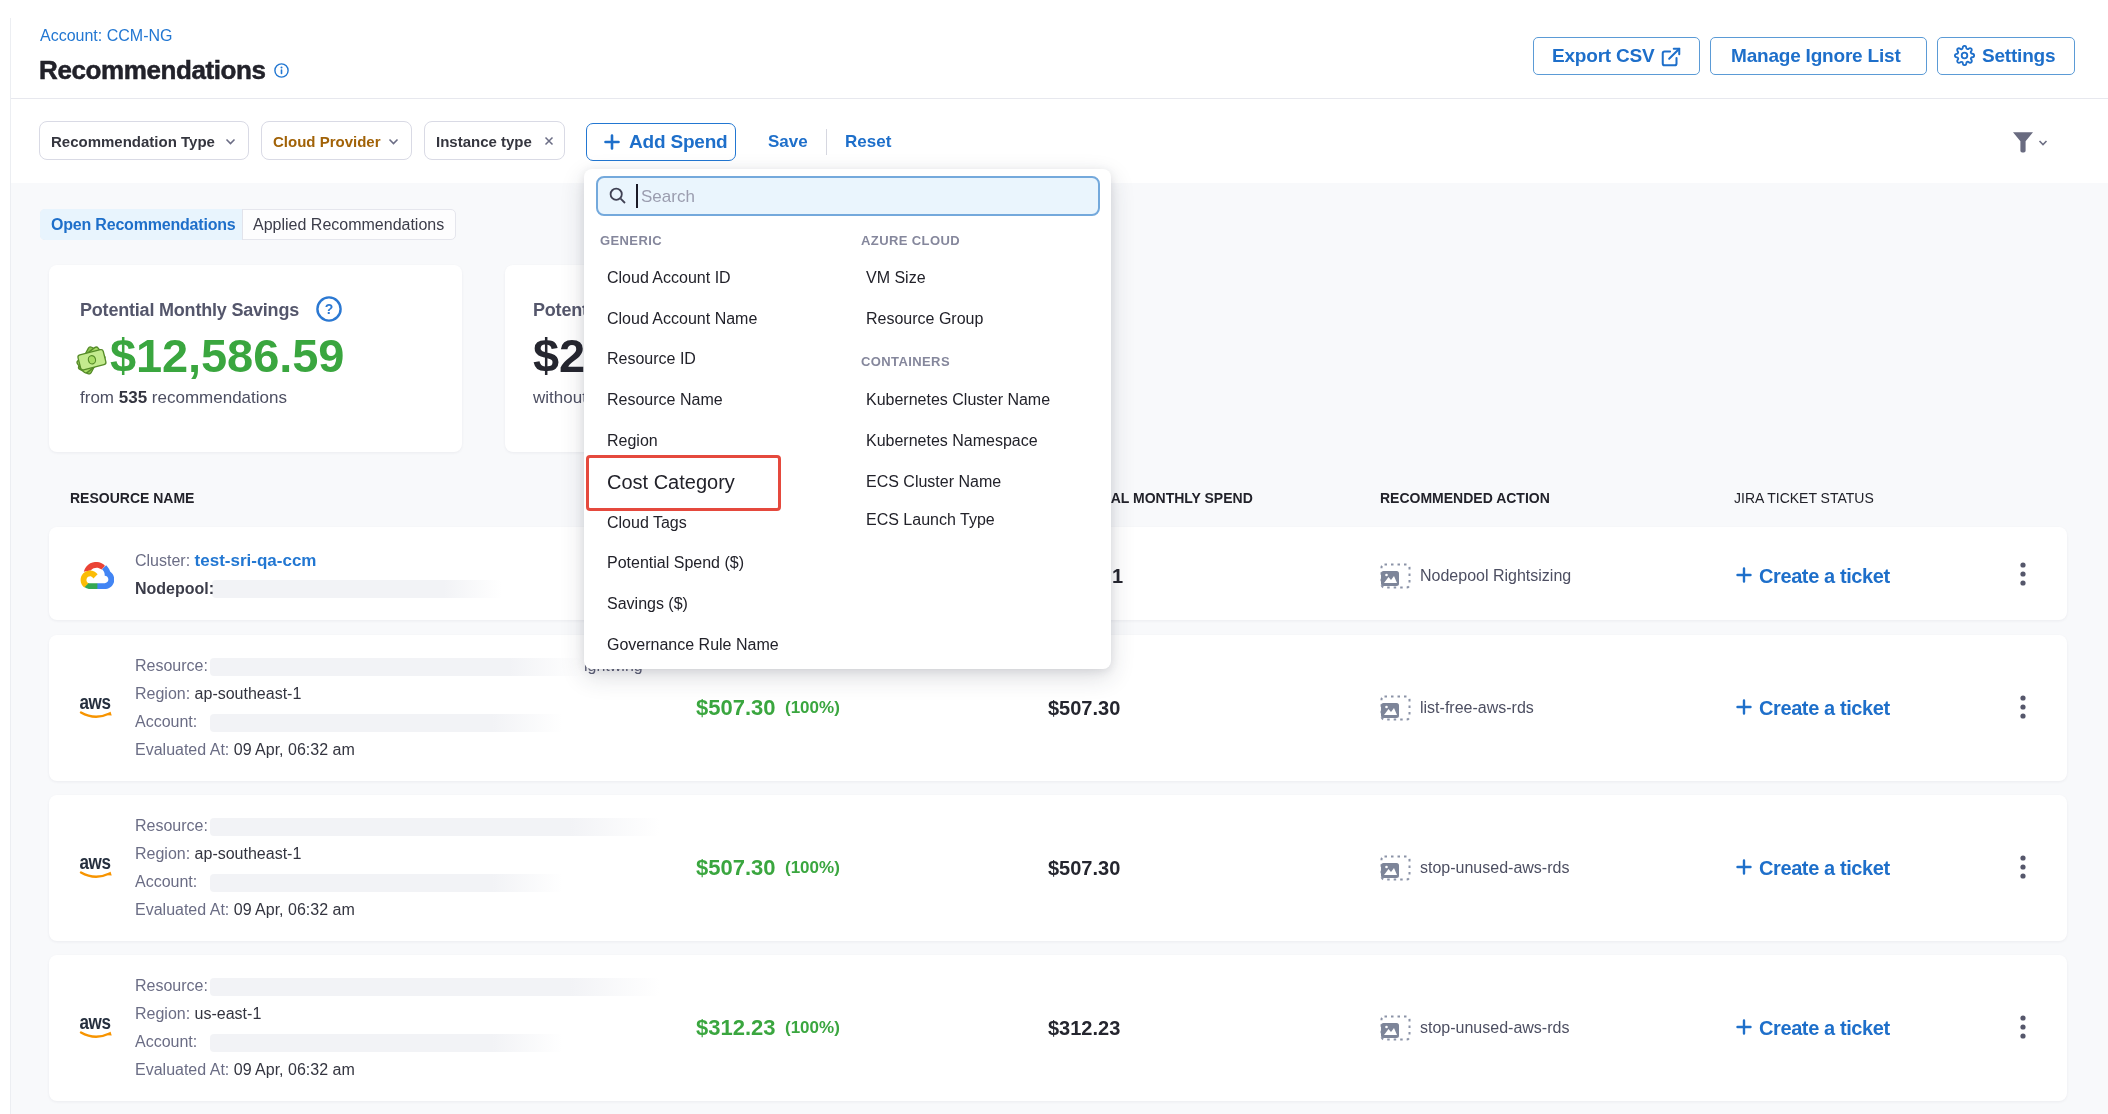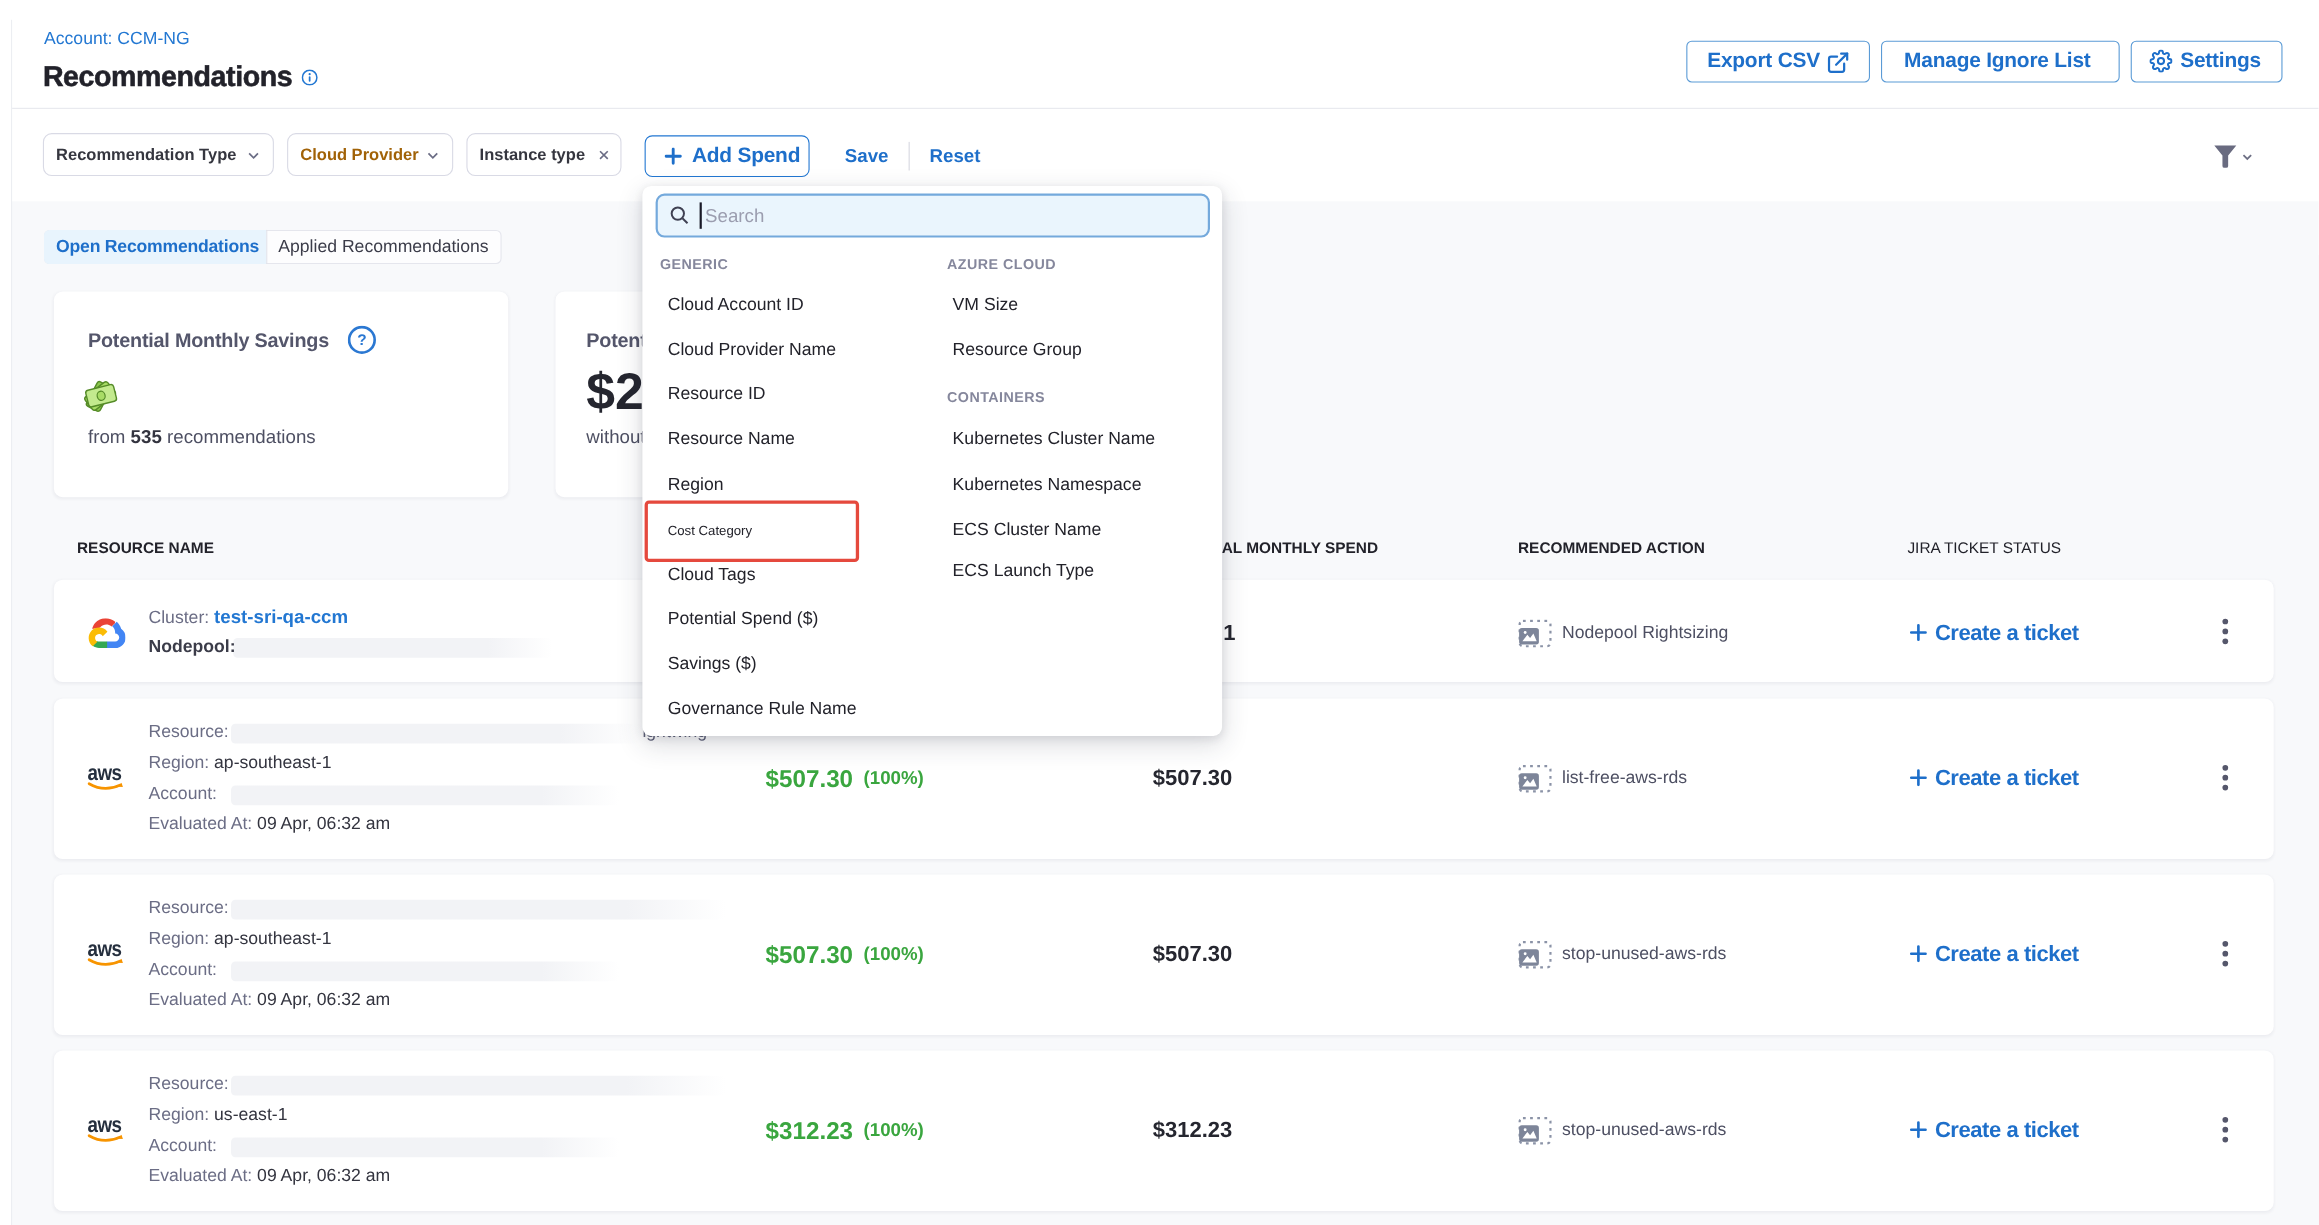--- a/index.html
+++ b/index.html
@@ -98,20 +98,21 @@
         <rect x="0" y="12" width="25" height="14" rx="2.5" fill="#8cc84e" stroke="#558b28" stroke-width="1.3"></rect>
       </g>
     <g transform="rotate(-38 14 19)">
         <rect x="1" y="11.5" width="26" height="15" rx="2.5" fill="#a8dc66" stroke="#558b28" stroke-width="1.3"></rect>
       </g>
     <g transform="rotate(-14 15 19)">
         <rect x="2" y="11" width="26" height="15.5" rx="2.5" fill="#c3ea8e" stroke="#558b28" stroke-width="1.3"></rect>
       <ellipse cx="15" cy="18.8" rx="3.6" ry="4.2" fill="#a8dc66" stroke="#558b28" stroke-width="1.1"></ellipse>
       </g>
   </svg>
+  <div class="t" style="left:110px; top:355px; font-size:47px; font-weight:700; letter-spacing:-0.1px; color:#3aa63f;">$12,586.59</div>
   <div class="t" style="left:80px; top:398px; font-size:17px; color:#4d4f62;">from <b style="color:#33343f;">535</b> recommendations</div>
 
   <div class="card" style="left:505px; top:265px; width:413px; height:187px;"></div>
   <div class="t" style="left:533px; top:310px; font-size:18px; font-weight:700; letter-spacing:-0.2px; color:#54566b;">Potential Monthly Spend</div>
   <div class="t" style="left:533px; top:355px; font-size:47px; font-weight:700; letter-spacing:-0.1px; color:#25262f;">$20,186.87</div>
   <div class="t" style="left:533px; top:398px; font-size:17px; color:#4d4f62;">without any recommendation</div>
 
   <div class="t" style="left:70px; top:498px; font-size:14px; font-weight:700; letter-spacing:0px; color:#22222a;">RESOURCE NAME</div>
   <div class="t" style="left:1050px; top:498px; font-size:14px; font-weight:700; letter-spacing:0px; color:#22222a;">POTENTIAL MONTHLY SPEND</div>
   <div class="t" style="left:1380px; top:498px; font-size:14px; font-weight:700; letter-spacing:0px; color:#22222a;">RECOMMENDED ACTION</div>
@@ -249,25 +250,25 @@
   <div class="abs" style="z-index:51; left:596px; top:176px; width:504px; height:40px; background:#eaf5fd; border:2px solid #74a9dc; border-radius:8px;"></div>
   <svg class="abs" style="left:608px; top:186px; z-index:52;" width="20" height="20" viewBox="0 0 20 20" fill="none" stroke="#3f4153" stroke-width="1.8">
     <circle cx="8.2" cy="8.2" r="5.6"></circle>
     <path d="M12.6 12.6 L17 17"></path>
   </svg>
   <div class="abs" style="left:636px; top:184px; width:1.5px; height:24px; background:#1a1a27; z-index:52;"></div>
   <div class="t" style="left:641px; top:197px; font-size:17px; color:#9b9daf; z-index:52;">Search</div>
 
   <div class="t" style="left:600px; top:240px; font-size:13px; font-weight:700; letter-spacing:0.4px; color:#85879c; z-index:52;">GENERIC</div>
   <div class="t" style="left:607px; top:278px;  font-size:16px; color:#22222a; z-index:52;">Cloud Account ID</div>
-  <div class="t" style="left:607px; top:319px;  font-size:16px; color:#22222a; z-index:52;">Cloud Provider Name</div>
+  <div class="t" style="left:607px; top:319px;  font-size:16px; color:#22222a; z-index:52;">Cloud Account Name</div>
   <div class="t" style="left:607px; top:359px;  font-size:16px; color:#22222a; z-index:52;">Resource ID</div>
   <div class="t" style="left:607px; top:400px;  font-size:16px; color:#22222a; z-index:52;">Resource Name</div>
   <div class="t" style="left:607px; top:441px;  font-size:16px; color:#22222a; z-index:52;">Region</div>
-  <div class="t" style="left:607px; top:482px;  font-size:12px; color:#22222a; z-index:52;">Cost Category</div>
+  <div class="t" style="left:607px; top:482px;  font-size:20px; color:#22222a; z-index:52;">Cost Category</div>
   <div class="t" style="left:607px; top:523px;  font-size:16px; color:#22222a; z-index:52;">Cloud Tags</div>
   <div class="t" style="left:607px; top:563px;  font-size:16px; color:#22222a; z-index:52;">Potential Spend ($)</div>
   <div class="t" style="left:607px; top:604px;  font-size:16px; color:#22222a; z-index:52;">Savings ($)</div>
   <div class="t" style="left:607px; top:645px;  font-size:16px; color:#22222a; z-index:52;">Governance Rule Name</div>
   <div class="abs" style="left:586px; top:455px; width:195px; height:56px; border:3px solid #e5493d; border-radius:4px; z-index:53;"></div>
 
   <div class="t" style="left:861px; top:240px; font-size:13px; font-weight:700; letter-spacing:0.4px; color:#85879c; z-index:52;">AZURE CLOUD</div>
   <div class="t" style="left:866px; top:278px; font-size:16px; color:#22222a; z-index:52;">VM Size</div>
   <div class="t" style="left:866px; top:319px; font-size:16px; color:#22222a; z-index:52;">Resource Group</div>
   <div class="t" style="left:861px; top:361px; font-size:13px; font-weight:700; letter-spacing:0.4px; color:#85879c; z-index:52;">CONTAINERS</div>

